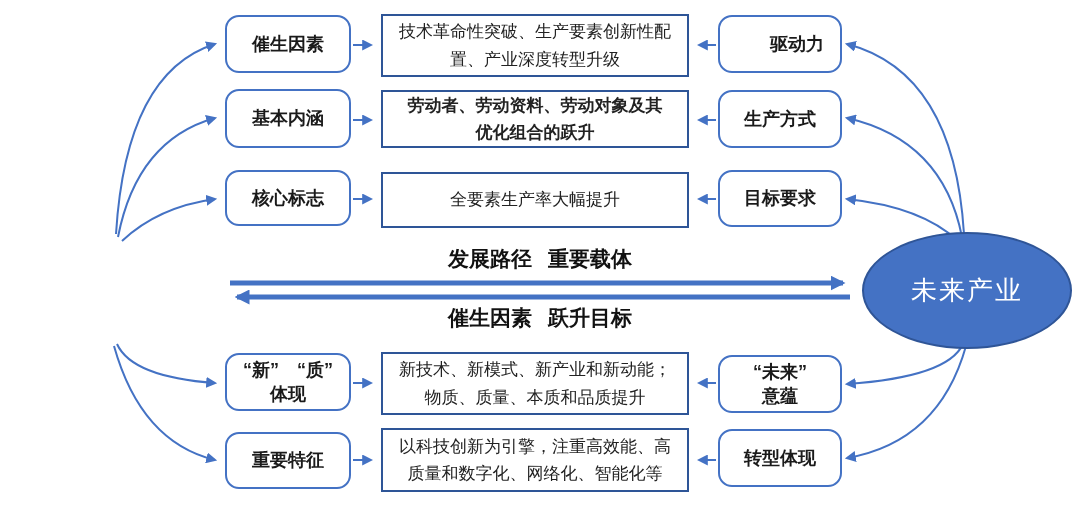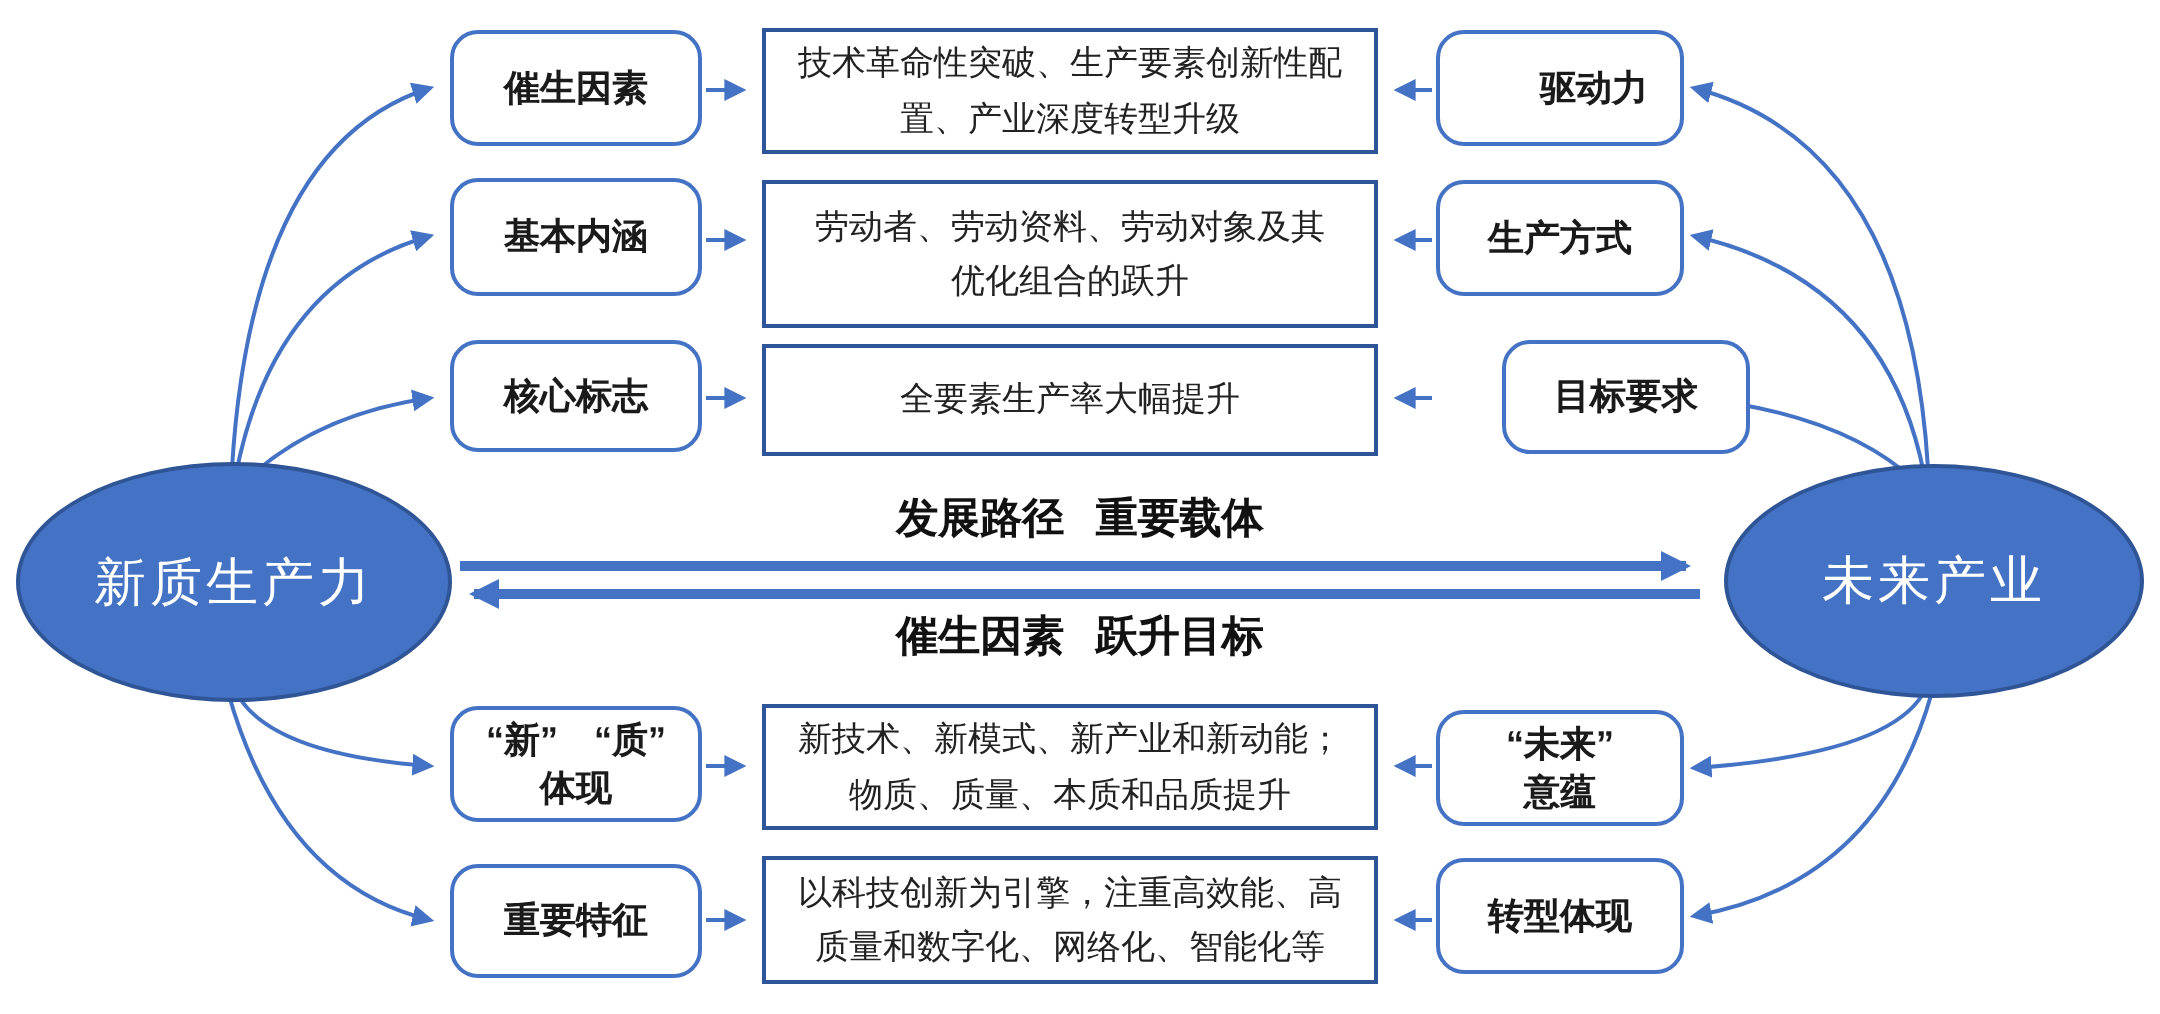--- a/index.html
+++ b/index.html
@@ -17,22 +17,22 @@
   .node-right{left:862px;top:232px;width:206px;height:113px;}
   .box{
     position:absolute;background:#ffffff;display:flex;align-items:center;justify-content:center;
     text-align:center;white-space:pre-line;z-index:2;box-sizing:border-box;
   }
   .lbox{left:225px;width:126px;border:2.5px solid #4472C4;border-radius:14px;font-weight:bold;font-size:18px;line-height:1.35;}
   .rbox{left:718px;width:124px;border:2.5px solid #4472C4;border-radius:14px;font-weight:bold;font-size:18px;line-height:1.35;}
   .cbox{left:381px;width:308px;border:2px solid #2E5597;font-size:17px;line-height:1.6;color:#222;padding:2px 8px;}
   
   .l0{top:15px;height:58px;}  .c0{top:14px;height:63px;}  .r0{top:15px;height:58px;padding-left:34px;}
-  .l1{top:89px;height:59px;}  .c1{top:90px;height:74px;}  .r1{top:90px;height:58px;}
-  .l2{top:170px;height:56px;} .c2{top:172px;height:56px;} .r2{top:170px;height:57px;margin-left:33px;}
+  .l1{top:89px;height:59px;}  .c1{top:90px;height:58px;font-weight:bold;}  .r1{top:90px;height:58px;}
+  .l2{top:170px;height:56px;} .c2{top:172px;height:56px;} .r2{top:170px;height:57px;}
   .l3{top:353px;height:58px;} .c3{top:352px;height:63px;} .r3{top:355px;height:58px;}
   .l4{top:432px;height:57px;} .c4{top:428px;height:64px;} .r4{top:429px;height:58px;}
   .flow-label{
     position:absolute;left:325px;width:430px;text-align:center;
     font-weight:bold;font-size:21px;color:#111;word-spacing:10px;z-index:2;
   }
   .flow-top{top:245px;}
   .flow-bottom{top:304px;}
 </style>
 </head>
@@ -75,23 +75,20 @@
       <path d="M716,383 L699,383" marker-end="url(#ah)"></path>
       <path d="M716,460 L699,460" marker-end="url(#ah)"></path>
     </g>
 
     <g stroke="#4472C4" stroke-width="5" fill="none">
       <path d="M230,283 L843,283" marker-end="url(#ahBig)"></path>
       <path d="M850,297 L237,297" marker-end="url(#ahBig)"></path>
     </g>
   </svg>
 
-  <div class="node node-left">
-    <span>新质生产力</span>
-  </div>
   <div class="node node-right">
     <span>未来产业</span>
   </div>
 
   <div class="box lbox l0">催生因素</div>
   <div class="box cbox c0">技术革命性突破、生产要素创新性配
 置、产业深度转型升级</div>
   <div class="box rbox r0">驱动力</div>
 
   <div class="box lbox l1">基本内涵</div>

